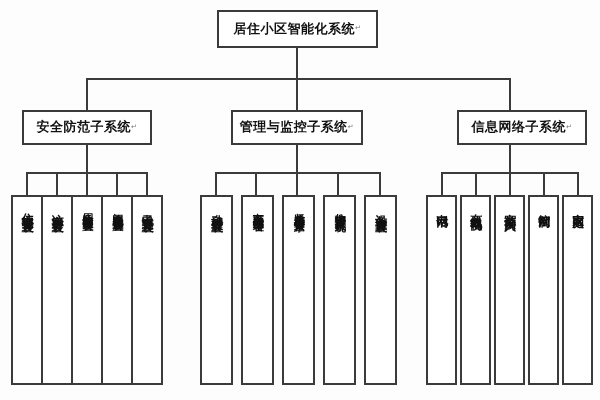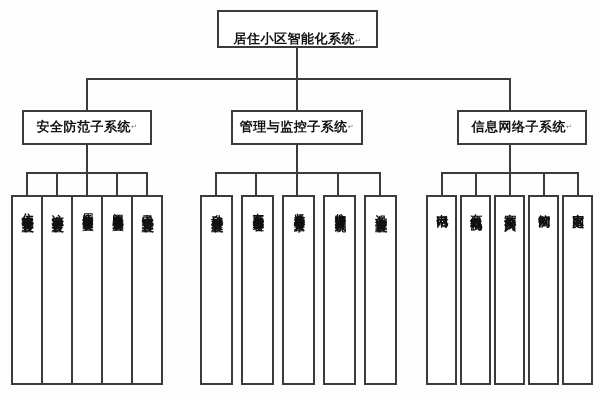--- a/index.html
+++ b/index.html
@@ -39,21 +39,20 @@
   .node-sub {
     font-size: 13px;
     font-weight: bold;
     letter-spacing: 0.5px;
     line-height: 1.1;
     padding: 0 4px;
   }
 
   .node-root {
     border-width: 2px;
-    align-items: flex-end;
   }
 
   
   .node-leaf {
     border-width: 2px;
     align-items: flex-start;
     justify-content: center;
     padding-top: 7px;
   }
 

